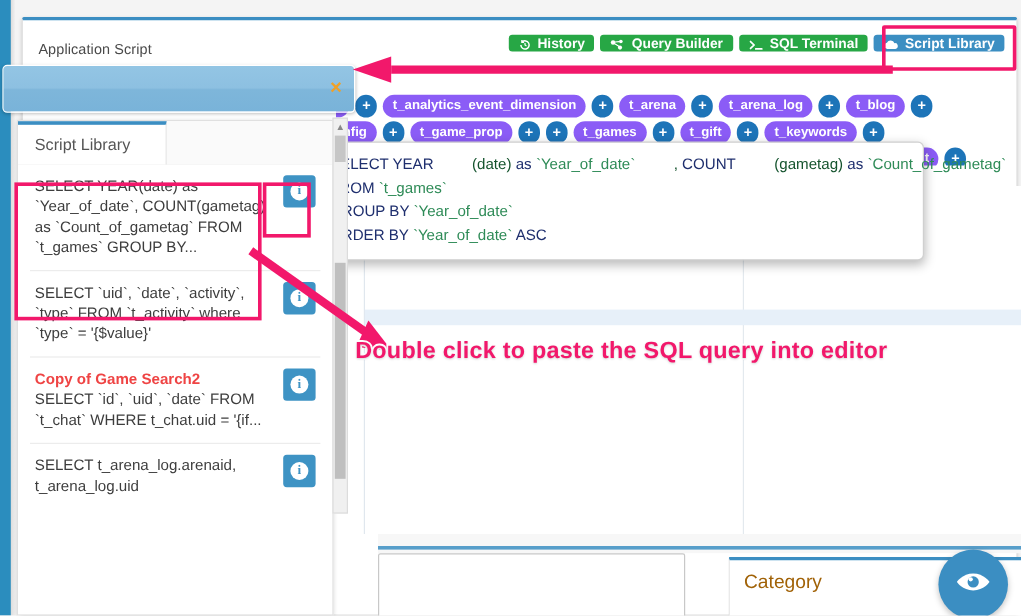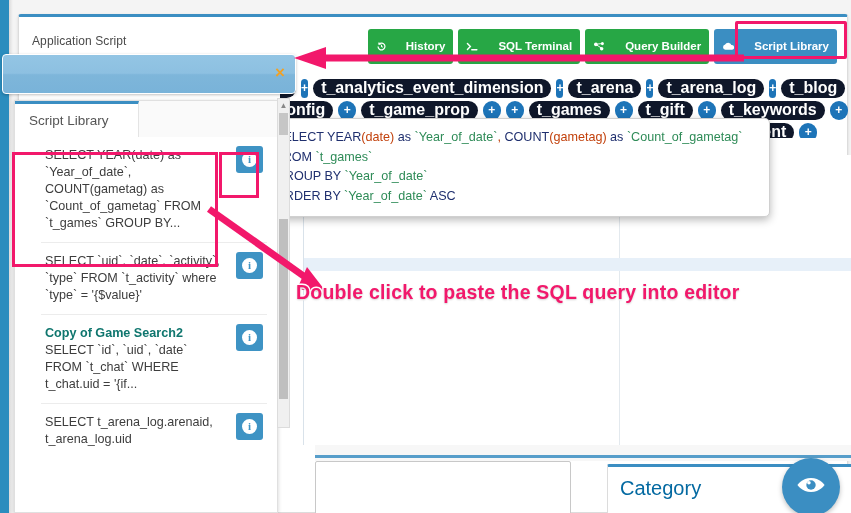--- a/index.html
+++ b/index.html
@@ -36,22 +36,22 @@
   }
   .page-title {
     position:absolute; left:13px; top:17px;
     font-size:12px; color:#4a4a4a; font-weight:400;
     letter-spacing:.1px;
   }
 
   
   .toolbar { position:absolute; right:10px; top:12px; display:flex; gap:5px; align-items:center; }
   .tb-btn{
-    display:inline-flex; align-items:center; gap:19px;
-    height:35px; padding:0 8px;
+    display:inline-flex; align-items:flex-end; gap:5px;
+    height:14px; padding:0 8px;
     border-radius:3px; border:none;
     font-size:11.5px; font-weight:700; color:#fff;
     font-family:"Liberation Sans", sans-serif;
     white-space:nowrap; cursor:pointer;
     line-height:1;
   }
   .tb-green { background:#27a745; }
   .tb-blue  { background:#3b8ec2; }
   .tb-icon{ display:inline-block; font-size:11px; line-height:1; }
   .tb-icon svg{ display:block; }
@@ -67,21 +67,21 @@
     position:absolute; left:280px; top:78px; width:568px; height:60px;
     overflow:hidden;
   }
   .tag-row{ display:flex; align-items:center; gap:5px; height:20px; margin-bottom:2px; white-space:nowrap;}
   .tag-row.r1{ margin-left:-15px; }
   .tag-row.r2{ margin-left:-25px; }
   .tag-row.r3{ margin-left:460px; }
   .pill{
     display:inline-flex; align-items:center; justify-content:center;
     height:19px; padding:0 8px; border-radius:10px;
-    background:#0f172a; color:#fff; font-size:16px; font-weight:700;
+    background:#8b5cf6; color:#fff; font-size:11px; font-weight:700;
     font-family:"Liberation Sans", sans-serif; line-height:1;
   }
   .pill-plus{
     display:inline-flex; align-items:center; justify-content:center;
     width:18px; height:19px; border-radius:10px;
     background:#1d74b8; color:#fff; font-size:12px; font-weight:700; line-height:1;
   }
 
   
   .editor-area{
@@ -102,21 +102,21 @@
   .card-lower-left{
     position:absolute; left:296px; top:444px; width:256px; height:69px;
     background:#fff; border:1px solid #c8c8c8; border-radius:2px;
   }
   .card-lower-right{
     position:absolute; left:588px; top:447px; width:248px; height:66px;
     background:#fff; border:1px solid #dcdcdc; border-top:3px solid #3b8ec2;
     border-radius:2px;
   }
   .card-lower-right .ttl{
-    position:absolute; left:12px; top:10px; font-size:20px; color:#0369a1;
+    position:absolute; left:12px; top:10px; font-size:16px; color:#a16207;
   }
   .card-lower-right .sub{
     position:absolute; left:12px; top:38px; font-size:11px; color:#cfcfcf;
   }
   .strip-above{
     position:absolute; left:296px; top:428px; width:540px; height:16px; background:#f7f7f7;
   }
   .strip-rule{
     position:absolute; left:296px; top:438px; width:540px; height:3px; background:#3b8ec2;
     opacity:.85;
@@ -165,24 +165,23 @@
     position:absolute; left:124px; top:0; right:0; height:36px; background:#fafafa;
   }
 
   .sl-list{ position:relative; padding:0 10px; }
   .sl-item{
     position:relative; padding:10px 42px 10px 4px;
     border-bottom:1px solid #ececec;
     font-size:12.6px; line-height:17px; color:#3d3d3d;
     font-family:"Liberation Sans", sans-serif;
     cursor:pointer;
-    margin-left:16px;
   }
   .sl-item:last-child{ border-bottom:none; }
-  .sl-item .name{ display:block; font-weight:700; color:#0f766e; }
+  .sl-item .name{ display:block; font-weight:700; color:#ef4444; }
   .sl-item .sql{ display:block; word-break:break-word; }
   .info-btn{
     position:absolute; right:4px; top:9px;
     width:27px; height:27px; border-radius:3px;
     background:#3e93c4; color:#fff;
     display:flex; align-items:center; justify-content:center;
     font-size:13px; font-weight:700; cursor:pointer;
   }
   .info-btn .glyph{
     width:15px; height:15px; border-radius:50%;
@@ -224,21 +223,21 @@
     position:absolute; left:262px; top:118px; width:508px; height:99px;
     background:#fff; border:1px solid #d0d0d0; border-radius:5px;
     box-shadow:0 3px 9px rgba(0,0,0,.28);
     padding:9px 12px;
     font-family:"Liberation Sans", sans-serif;
     font-size:12.6px; line-height:19.5px; color:#2b2b2b;
     white-space:nowrap;
   }
   .kw{ color:#1f2f6e; }
   .ident{ color:#2e8b57; }
-  .plain{ color:#c2410c; }
+  .plain{ color:#14532d;margin-left:32px; }
 
   
   .anno{ position:absolute; pointer-events:none; }
   #arrow-top{ left:292px; top:44px; }
   #arrow-diag{ left:205px; top:205px; }
   .anno-text{
     position:absolute; left:296px; top:281px;
     font-family:"Liberation Sans", sans-serif;
     font-size:19.5px; font-weight:700; color:#f2186b;
     letter-spacing:.2px;
@@ -269,38 +268,38 @@
             <path d="M3 8a5 5 0 1 0 1.6-3.7"></path>
               <path d="M4.3 2v2.6h2.6"></path>
               <path d="M8 5.5V8l1.8 1.1" stroke-width="1.5"></path>
           </svg>
         </span>
         <span>History</span>
       </button>
 
       <button class="tb-btn tb-green">
         <span class="tb-icon">
-          <svg width="13" height="11" viewBox="0 0 18 14" fill="none" stroke="#fff" stroke-width="2" stroke-linecap="round">
-            <path d="M2 3l4 4-4 4"></path>
-              <path d="M8 11.5h7"></path>
-          </svg>
-        </span>
-        <span>SQL Terminal</span>
-      </button>
-
-      <button class="tb-btn tb-green">
-        <span class="tb-icon">
           <svg width="13" height="11" viewBox="0 0 18 14" fill="#fff">
             <circle cx="4" cy="4" r="2.6"></circle>
               <circle cx="13" cy="3" r="2.1"></circle>
               <circle cx="12" cy="10" r="2.4"></circle>
             <path d="M5.5 5.2l5.6 3.6M6.2 3.6l4.8-.5" stroke="#fff" stroke-width="1.3"></path>
           </svg>
         </span>
         <span>Query Builder</span>
+      </button>
+
+      <button class="tb-btn tb-green">
+        <span class="tb-icon">
+          <svg width="13" height="11" viewBox="0 0 18 14" fill="none" stroke="#fff" stroke-width="2" stroke-linecap="round">
+            <path d="M2 3l4 4-4 4"></path>
+              <path d="M8 11.5h7"></path>
+          </svg>
+        </span>
+        <span>SQL Terminal</span>
       </button>
 
       <button class="tb-btn tb-blue">
         <span class="tb-icon">
           <svg width="13" height="11" viewBox="0 0 18 13" fill="#fff">
             <path d="M14 11H4.6A3.6 3.6 0 0 1 4.3 3.9 4.7 4.7 0 0 1 13 4.4 3.3 3.3 0 0 1 14 11z"></path>
           </svg>
         </span>
         <span>Script Library</span>
       </button>

